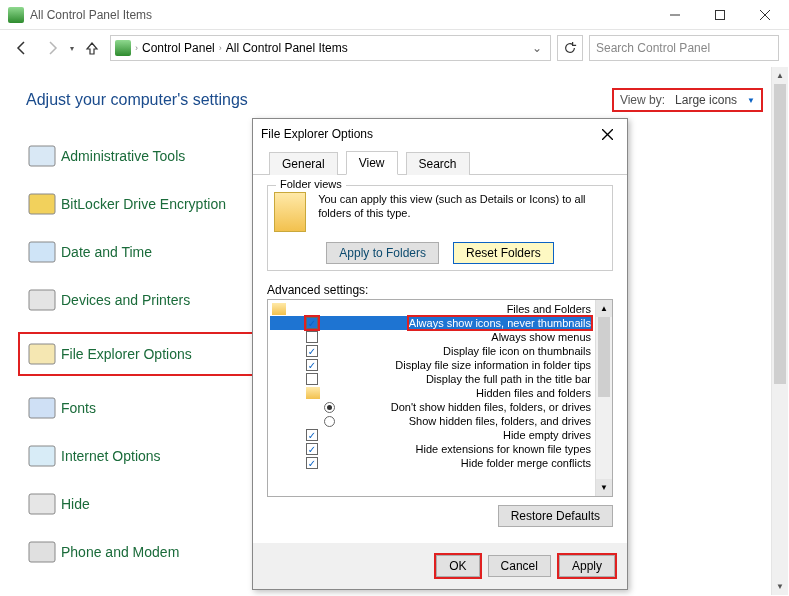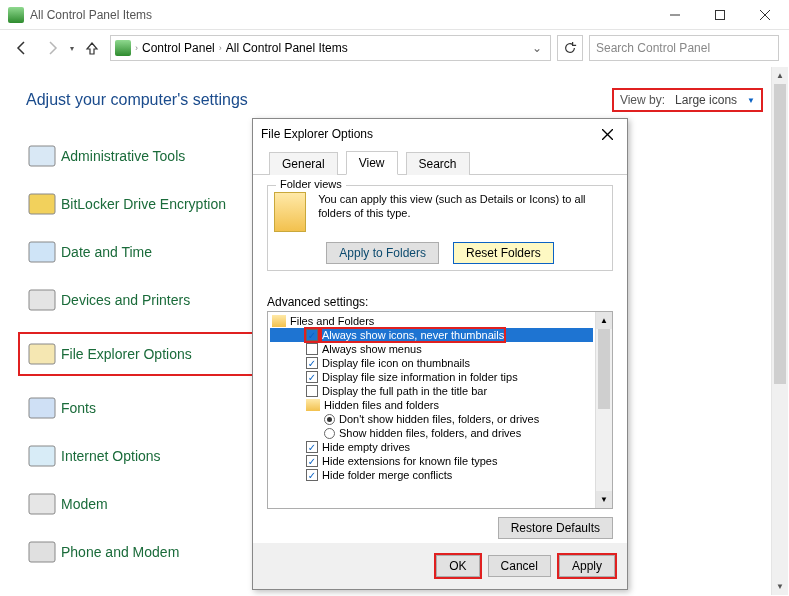--- a/index.html
+++ b/index.html
@@ -45,36 +45,36 @@
 
   
   .dialog { position: absolute; left: 252px; top: 118px; width: 376px; height: 472px; background: #fff; border: 1px solid #888; box-shadow: 2px 2px 6px rgba(0,0,0,.25); display: flex; flex-direction: column; }
   .dlg-title { height: 30px; display: flex; align-items: center; padding: 0 8px; font-size: 12px; }
   .dlg-title .t { flex: 1; }
   .dlg-close { width: 24px; height: 24px; display: flex; align-items: center; justify-content: center; }
   .tab-row { display: flex; align-items: flex-end; padding: 0 8px; border-bottom: 1px solid #ccc; height: 26px; gap: 0; }
   .tab { border: 1px solid #ccc; border-bottom: none; padding: 4px 12px; font-size: 12px; background: #f4f4f4; position: relative; top: 1px; margin-left: 8px; }
   .tab.active { background: #fff; border-bottom: 1px solid #fff; }
   .dlg-body { flex: 1; padding: 10px 14px 4px 14px; display: flex; flex-direction: column; }
-  .group { border: 1px solid #ccc; padding: 6px; position: relative; margin-bottom: 24px; }
+  .group { border: 1px solid #ccc; padding: 6px; position: relative; margin-bottom: 12px; }
   .group-legend { position: absolute; top: -8px; left: 8px; background: #fff; padding: 0 4px; font-size: 11px; }
   .fv-row { display: flex; gap: 12px; }
   .fv-ico { width: 40px; height: 40px; background: linear-gradient(#ffe9a8,#f2c14e); border: 1px solid #c9a83b; }
   .fv-txt { font-size: 11px; line-height: 1.3; }
   .btn { border: 1px solid #adadad; background: #e1e1e1; padding: 3px 12px; font-size: 12px; }
   .btn.blue { border: 1px solid #0b62c4; background: #fef9c3; }
   .btn.dis { color: #0c4a6e; }
   .fv-btns { display: flex; gap: 14px; justify-content: center; margin-top: 10px; }
   .adv-lbl { font-size: 12px; margin-bottom: 2px; }
   .tree { border: 1px solid #adadad; height: 198px; background: #fff; overflow: hidden; display: flex; }
   .tree-inner { flex: 1; padding: 2px 2px 2px 2px; font-size: 11px; overflow: hidden; }
   .tree-scroll { width: 17px; background: #f0f0f0; border-left: 1px solid #ddd; display: flex; flex-direction: column; }
   .tree-scroll .arr { height: 17px; background: #e5e5e5; display: flex; align-items: center; justify-content: center; font-size: 8px; }
   .tree-scroll .thumb { flex: 0 0 80px; background: #cfcfcf; margin: 0 2px; }
-  .node { display: flex; align-items: center; gap: 4px; padding: 1px 2px; white-space: nowrap; }
+  .node { display: flex; align-items: center; gap: 4px; padding: 1px 2px; white-space: nowrap; justify-content: space-between; }
   .node .fold { width: 14px; height: 12px; background: linear-gradient(#ffe9a8,#f2c14e); display: inline-block; }
   .node .chk { width: 12px; height: 12px; border: 1px solid #666; display: inline-flex; align-items: center; justify-content: center; font-size: 10px; color: #0b62c4; }
   .node .chk.red-wrap { outline: 2px solid #e02020; }
   .node .rad { width: 11px; height: 11px; border: 1px solid #666; border-radius: 50%; display: inline-flex; align-items: center; justify-content: center; }
   .node .rad .dot { width: 5px; height: 5px; background: #333; border-radius: 50%; }
   .node.sel { background: #1e74d2; color: #fff; }
   .node.sel .lbl-red { outline: 2px solid #e02020; }
   .indent2 { padding-left: 36px; }
   .indent3 { padding-left: 54px; }
   .restore-row { display: flex; justify-content: flex-end; margin-top: 8px; }
@@ -241,21 +241,21 @@
       <div></div>
       <div class="cp-item half">
         <span class="lbl">d</span>
       </div>
       <div class="cp-item half">
         <span class="ico">
           <svg class="ico-svg" viewBox="0 0 32 32">
             <rect x="3" y="6" width="26" height="20" rx="2" fill="#e6e6e6" stroke="#888"></rect>
           </svg>
         </span>
-        <span class="lbl">Modem</span>
+        <span class="lbl">Hide</span>
       </div>
       <div></div>
       <div class="cp-item half">
         <span class="lbl">zation</span>
       </div>
       <div class="cp-item half">
         <span class="ico">
           <svg class="ico-svg" viewBox="0 0 32 32">
             <rect x="3" y="6" width="26" height="20" rx="2" fill="#e0e0e0" stroke="#888"></rect>
           </svg>

